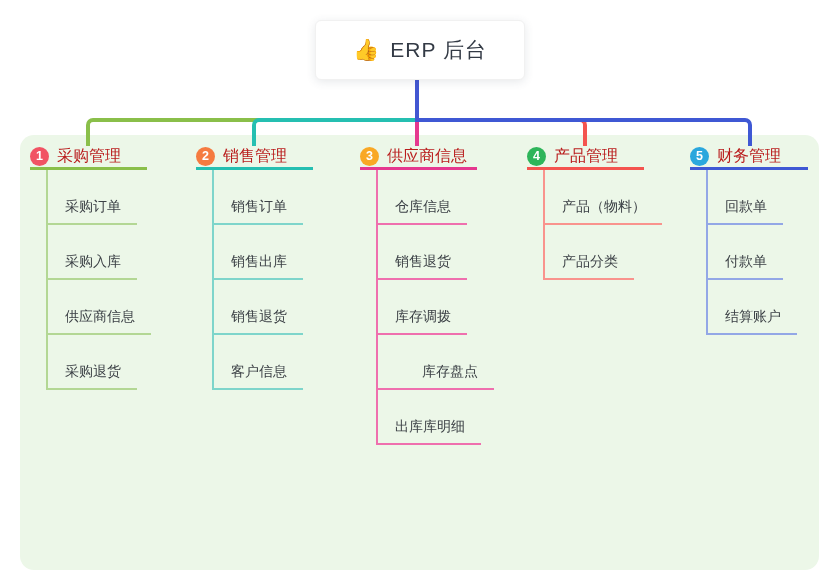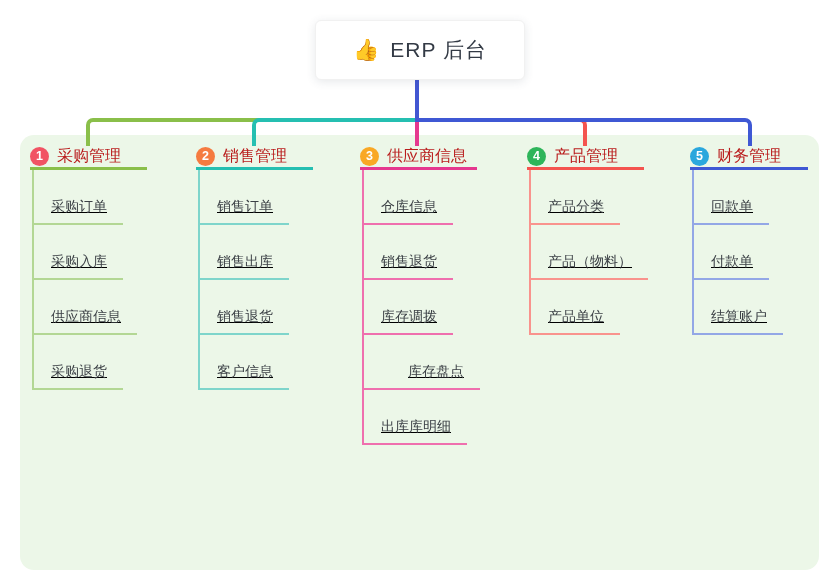--- a/index.html
+++ b/index.html
@@ -30,21 +30,21 @@
   .col-4 { left:527px; width:117px; }
   .col-5 { left:690px; width:118px; }
 
   .col-header { display:flex; align-items:center; gap:8px; height:23px;
     padding-bottom:2px; border-bottom:3px solid #999; cursor:default; }
   .badge { width:19px; height:19px; min-width:19px; border-radius:50%;
     color:#fff; font-size:12.5px; font-weight:600; line-height:19px;
     text-align:center; }
   .col-title { font-size:16px; font-weight:500; color:#b91c1c; white-space:nowrap; }
 
-  .items { margin-left:2px; border-left:2px solid #ccc; width:max-content;text-decoration:underline; }
+  .items { margin-left:16px; border-left:2px solid #ccc; width:max-content; }
   .item { height:55px; display:flex; align-items:flex-end;
     padding:0 16px 7px 17px; border-bottom:2px solid #ccc;
     font-size:14px; color:#3c4146; white-space:nowrap; width:max-content; }
 </style>
 </head>
 <body>
 
 <div id="stage">
 
   <div class="panel"></div>
@@ -100,23 +100,22 @@
       <div class="item" style="border-bottom-color: rgb(239, 111, 174);">出库库明细</div>
     </div>
   </div>
 
   <div class="col col-4">
     <div class="col-header" style="border-bottom-color: rgb(244, 84, 79);">
       <span class="badge" style="background: rgb(46, 181, 90);">4</span>
       <span class="col-title">产品管理</span>
     </div>
     <div class="items" style="border-left-color: rgb(249, 147, 141);">
+      <div class="item" style="border-bottom-color: rgb(249, 147, 141);">产品（物料）</div>
       <div class="item" style="border-bottom-color: rgb(249, 147, 141);">产品分类</div>
-      <div class="item" style="border-bottom-color: rgb(249, 147, 141);">产品（物料）</div>
-      <div class="item" style="border-bottom-color: rgb(249, 147, 141);">产品单位</div>
     </div>
   </div>
 
   <div class="col col-5">
     <div class="col-header" style="border-bottom-color: rgb(63, 88, 212);">
       <span class="badge" style="background: rgb(42, 167, 221);">5</span>
       <span class="col-title">财务管理</span>
     </div>
     <div class="items" style="border-left-color: rgb(147, 167, 230);">
       <div class="item" style="border-bottom-color: rgb(147, 167, 230);">回款单</div>

